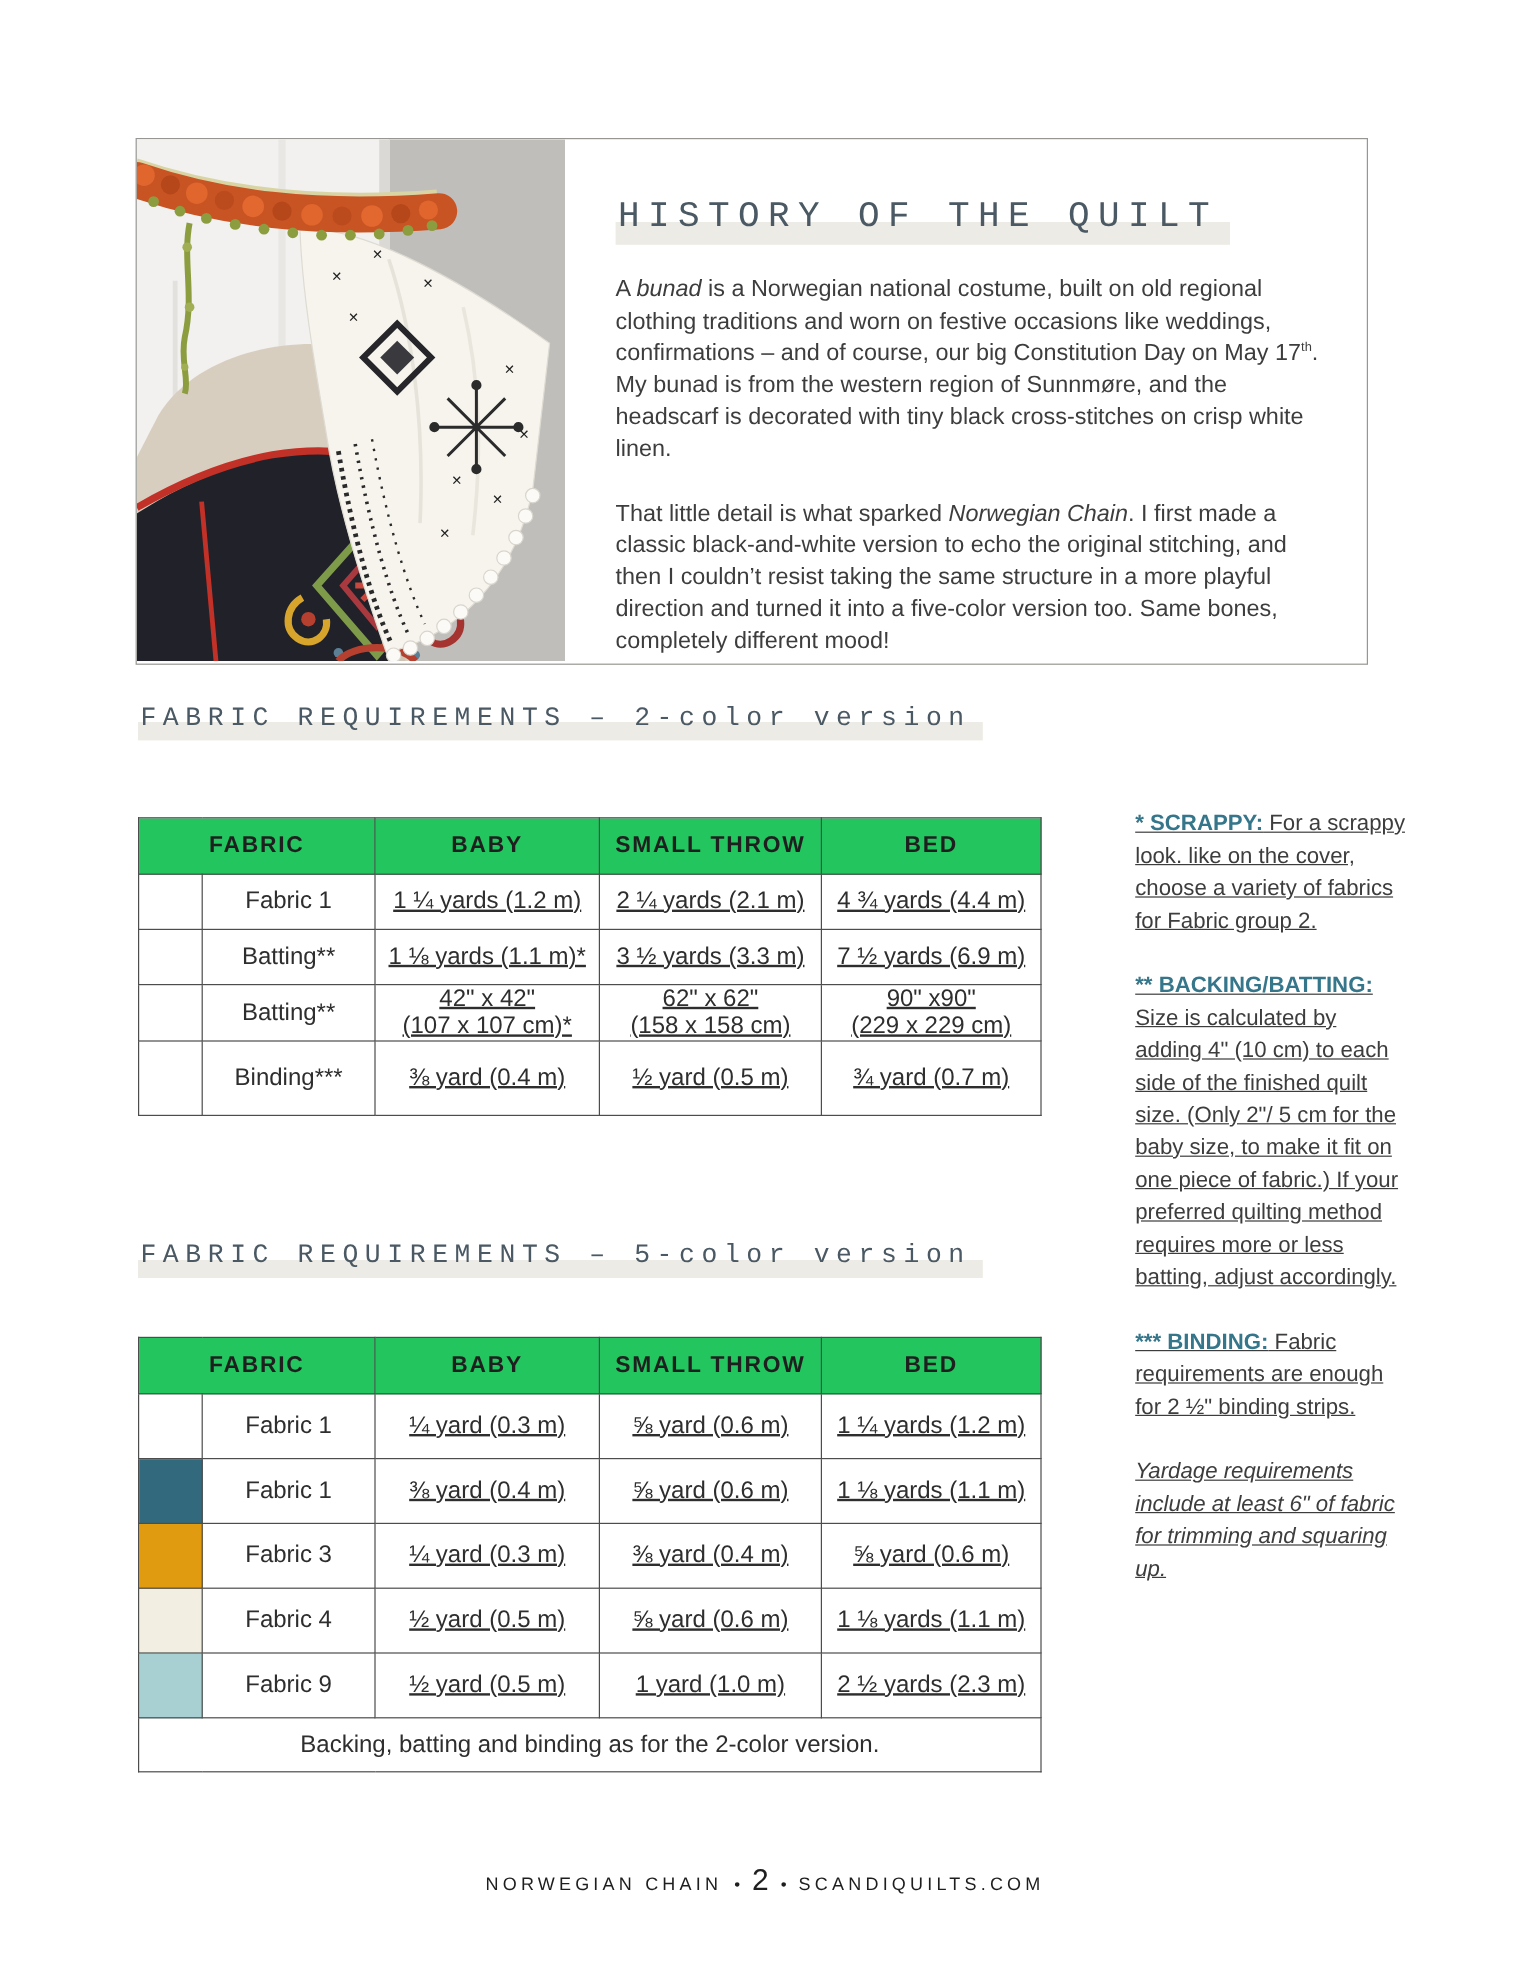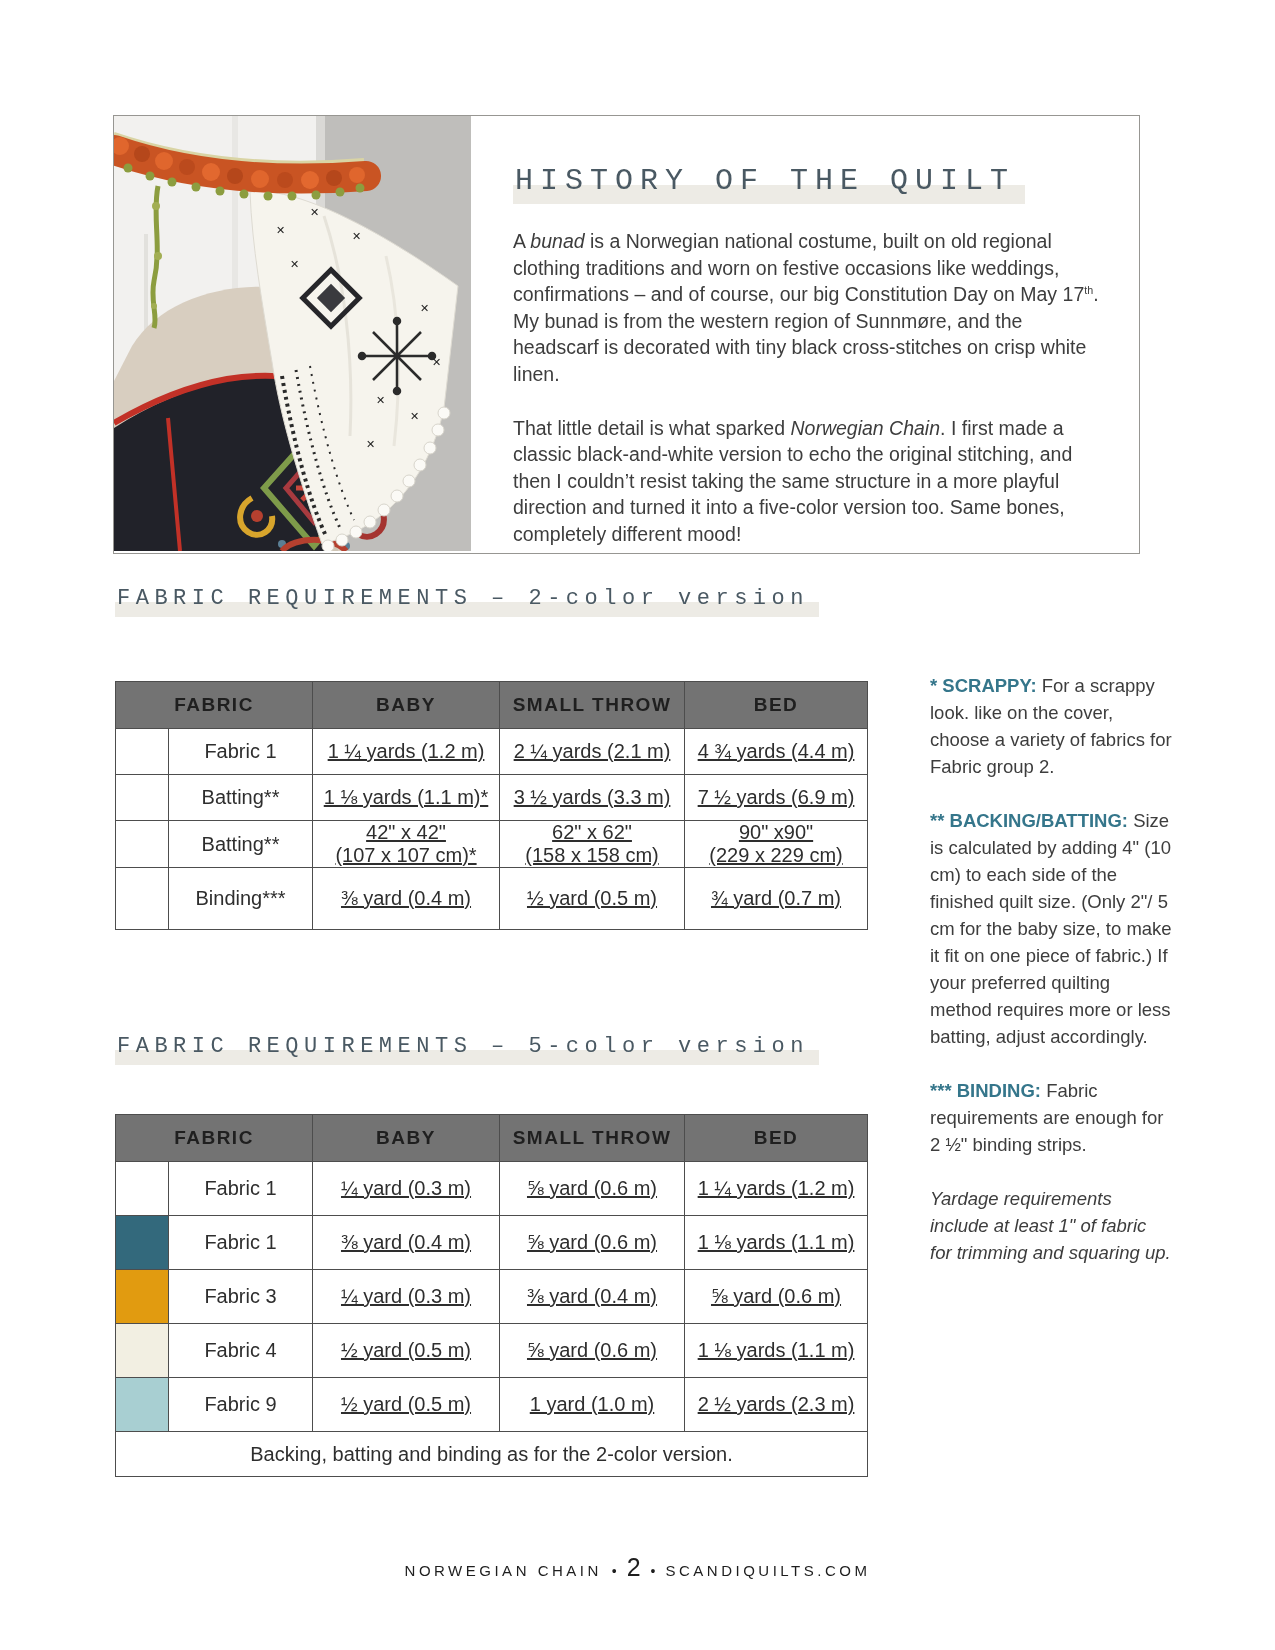--- a/index.html
+++ b/index.html
@@ -22,33 +22,33 @@
   .sec{position:absolute;left:115px;margin:0;font-size:22px;font-weight:400;
        letter-spacing:5.5px;color:#4a5963;white-space:nowrap;}
   #sec-2color{top:584px;}
   #sec-5color{top:1032px;}
 
   
   .fabric-table{position:absolute;left:115px;width:752px;border-collapse:collapse;
                 table-layout:fixed;font-size:20px;color:#2e2e2e;background:#fff;}
   .fabric-table th,.fabric-table td{border:1px solid #4d4d4d;text-align:center;
                 vertical-align:middle;padding:0 4px;}
-  .fabric-table th{background:#737373;font-size:19px;font-weight:bold;
+  .fabric-table th{background:#22c55e;font-size:19px;font-weight:bold;
                 letter-spacing:1.5px;color:#1f1f1f;height:46px;}
   .t1{top:681px;}  .t2{top:1114px;}
   .t1 tbody tr{height:46px;}
   .t1 tbody tr:nth-child(4){height:62px;}
   .t2 tbody tr{height:54px;}
   .fabric-table td.val{white-space:pre-line;text-decoration:underline;}
   .fabric-table tfoot td{height:44px;}
 
   
   .sidebar{position:absolute;left:930px;top:672px;width:243px;font-size:18.5px;
            line-height:27px;color:#3d3d3d;}
-  .sidebar p{margin:0 0 27px 0;}
+  .sidebar p{margin:0 0 27px 16px;text-decoration:underline;}
   .sidebar .lbl{color:#35768b;font-weight:bold;}
   .italic-note{font-style:italic;}
 
   
   .page-footer{position:absolute;left:0;top:1553px;width:1275px;display:flex;
                justify-content:center;align-items:baseline;font-size:15px;
                letter-spacing:3.5px;color:#1e1e1e;}
   .page-footer .pnum{font-size:25px;letter-spacing:0;}
   .page-footer .dot{margin:0 10px;font-size:14px;letter-spacing:0;}
 </style>
@@ -287,21 +287,21 @@
       </tr>
     </tfoot>
   </table>
 
   <aside class="sidebar">
     <div id="sidebar-notes-list">
         <p><strong class="lbl">* SCRAPPY:</strong> For a scrappy look. like on the cover, choose a variety of fabrics for Fabric group 2.</p>
         <p><strong class="lbl">** BACKING/BATTING:</strong> Size is calculated by adding 4" (10 cm) to each side of the finished quilt size. (Only 2"/ 5 cm for the baby size, to make it fit on one piece of fabric.) If your preferred quilting method requires more or less batting, adjust accordingly.</p>
         <p><strong class="lbl">*** BINDING:</strong> Fabric requirements are enough for 2 ½" binding strips.</p>
       </div>
-    <p class="italic-note">Yardage requirements include at least 1" of fabric for trimming and squaring up.</p>
+    <p class="italic-note">Yardage requirements include at least 6" of fabric for trimming and squaring up.</p>
   </aside>
 
   <footer class="page-footer">
     <span>NORWEGIAN CHAIN</span>
     <span class="dot">•</span>
     <span class="pnum">2</span>
     <span class="dot">•</span>
     <span>SCANDIQUILTS.COM</span>
   </footer>
 

